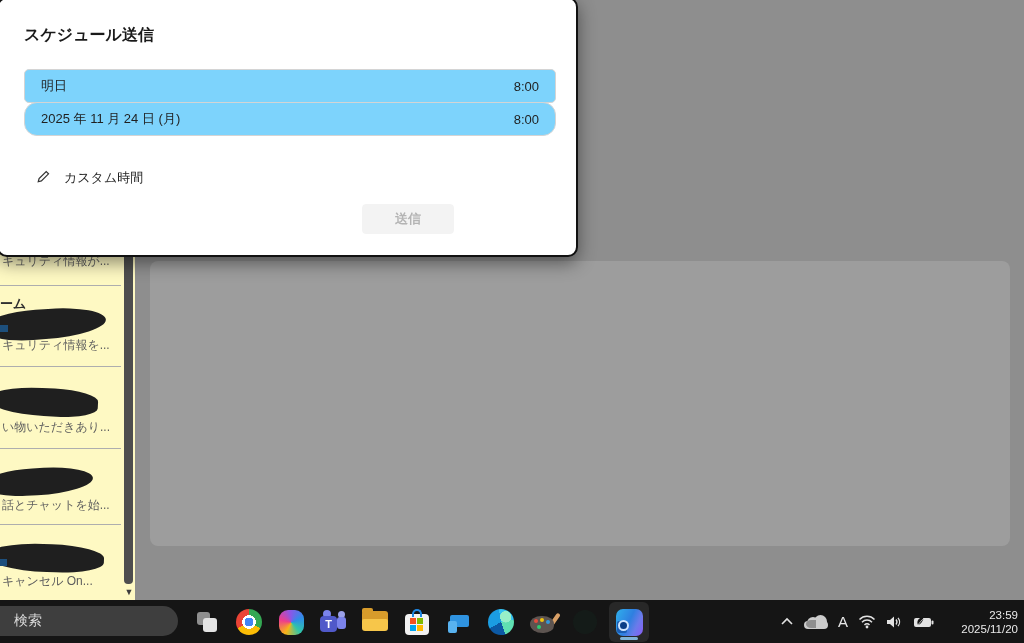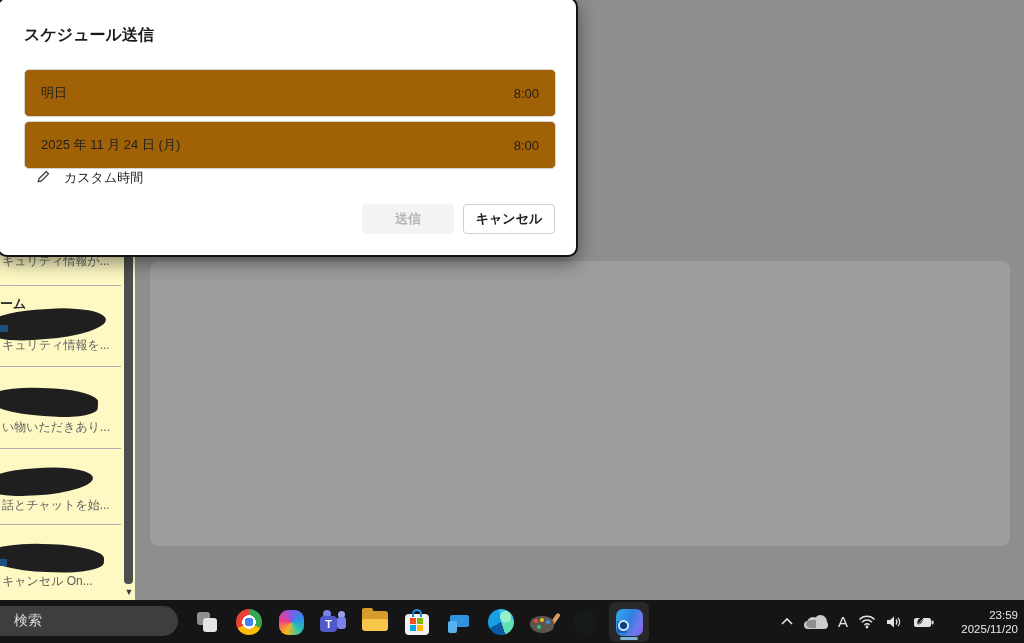--- a/index.html
+++ b/index.html
@@ -23,25 +23,25 @@
   .tab { height:37px; display:flex; align-items:center; font-size:13px; color:#222; }
   .tab-reading { width:196px; background:#a6a6a6; padding-left:10px; margin-right:3px; }
   .tab-compose { width:197px; background:#a9aeb5; padding:0 14px 0 14px; }
   .tab-compose .label { margin-left:8px; flex:1; }
   .tab-close { font-size:15px; color:#2e2e2e; cursor:default; }
 
   
   .dialog { position:absolute; left:-3px; top:-3px; width:581px; height:260px; background:#ffffff;
     border:2px solid #111; border-radius:10px; box-shadow:0 6px 18px rgba(0,0,0,.45); }
   .dialog-title { position:absolute; left:25px; top:26px; font-size:16px; font-weight:bold; color:#1a1a1a; }
-  .option-row { position:absolute; left:25px; width:532px; height:48px; background:#a16207;
+  .option-row { position:absolute; left:25px; width:532px; height:34px; background:#7dd3fc;
     border:1px solid #d4d4d4; border-radius:5px; display:flex; align-items:center;
     justify-content:space-between; padding:0 16px; font-size:13px; color:#1f1f1f; cursor:default; }
   .option-row .time { color:#1f1f1f; }
-  .row1 { top:70px; } .row2 { top:122px; }
+  .row1 { top:70px; } .row2 { top:103px;border-radius:13px; }
   .custom-time { position:absolute; left:37px; top:170px; display:flex; align-items:center; gap:13px;
     font-size:13px; color:#1f1f1f; cursor:default; }
   .btn { position:absolute; top:205px; width:92px; height:30px; border-radius:4px; font-size:13px;
     font-weight:bold; text-align:center; line-height:28px; cursor:default; }
   .btn-send { left:363px; background:#f3f3f3; border:1px solid #f3f3f3; color:#b4b4b4; }
   .btn-cancel { left:464px; background:#ffffff; border:1px solid #cfcfcf; color:#1f1f1f; }
 
   
   .taskbar { position:absolute; left:0; top:600px; width:1024px; height:43px; background:#151515; }
   .search-pill { position:absolute; left:-14px; top:6px; width:192px; height:30px; background:#3e3e3e;
@@ -164,21 +164,20 @@
     </div>
     <div class="custom-time">
       <span>
         <svg width="15" height="15" viewBox="0 0 20 20">
             <path d="M3 17l1.1-4.2L13.6 3.3l3.1 3.1L7.2 15.9 3 17z" fill="none" stroke="#333" stroke-width="1.6"></path>
           </svg>
       </span>
       <span>カスタム時間</span>
     </div>
     <div class="btn btn-send">送信</div>
-    <div class="btn btn-cancel">キャンセル</div>
   </div>
 
   <div class="taskbar">
     <div class="search-pill">
       <span>検索</span>
     </div>
 
     <div class="app-slot" style="left:187px;">
       <div class="icon-taskview">
           <div class="back"></div>

